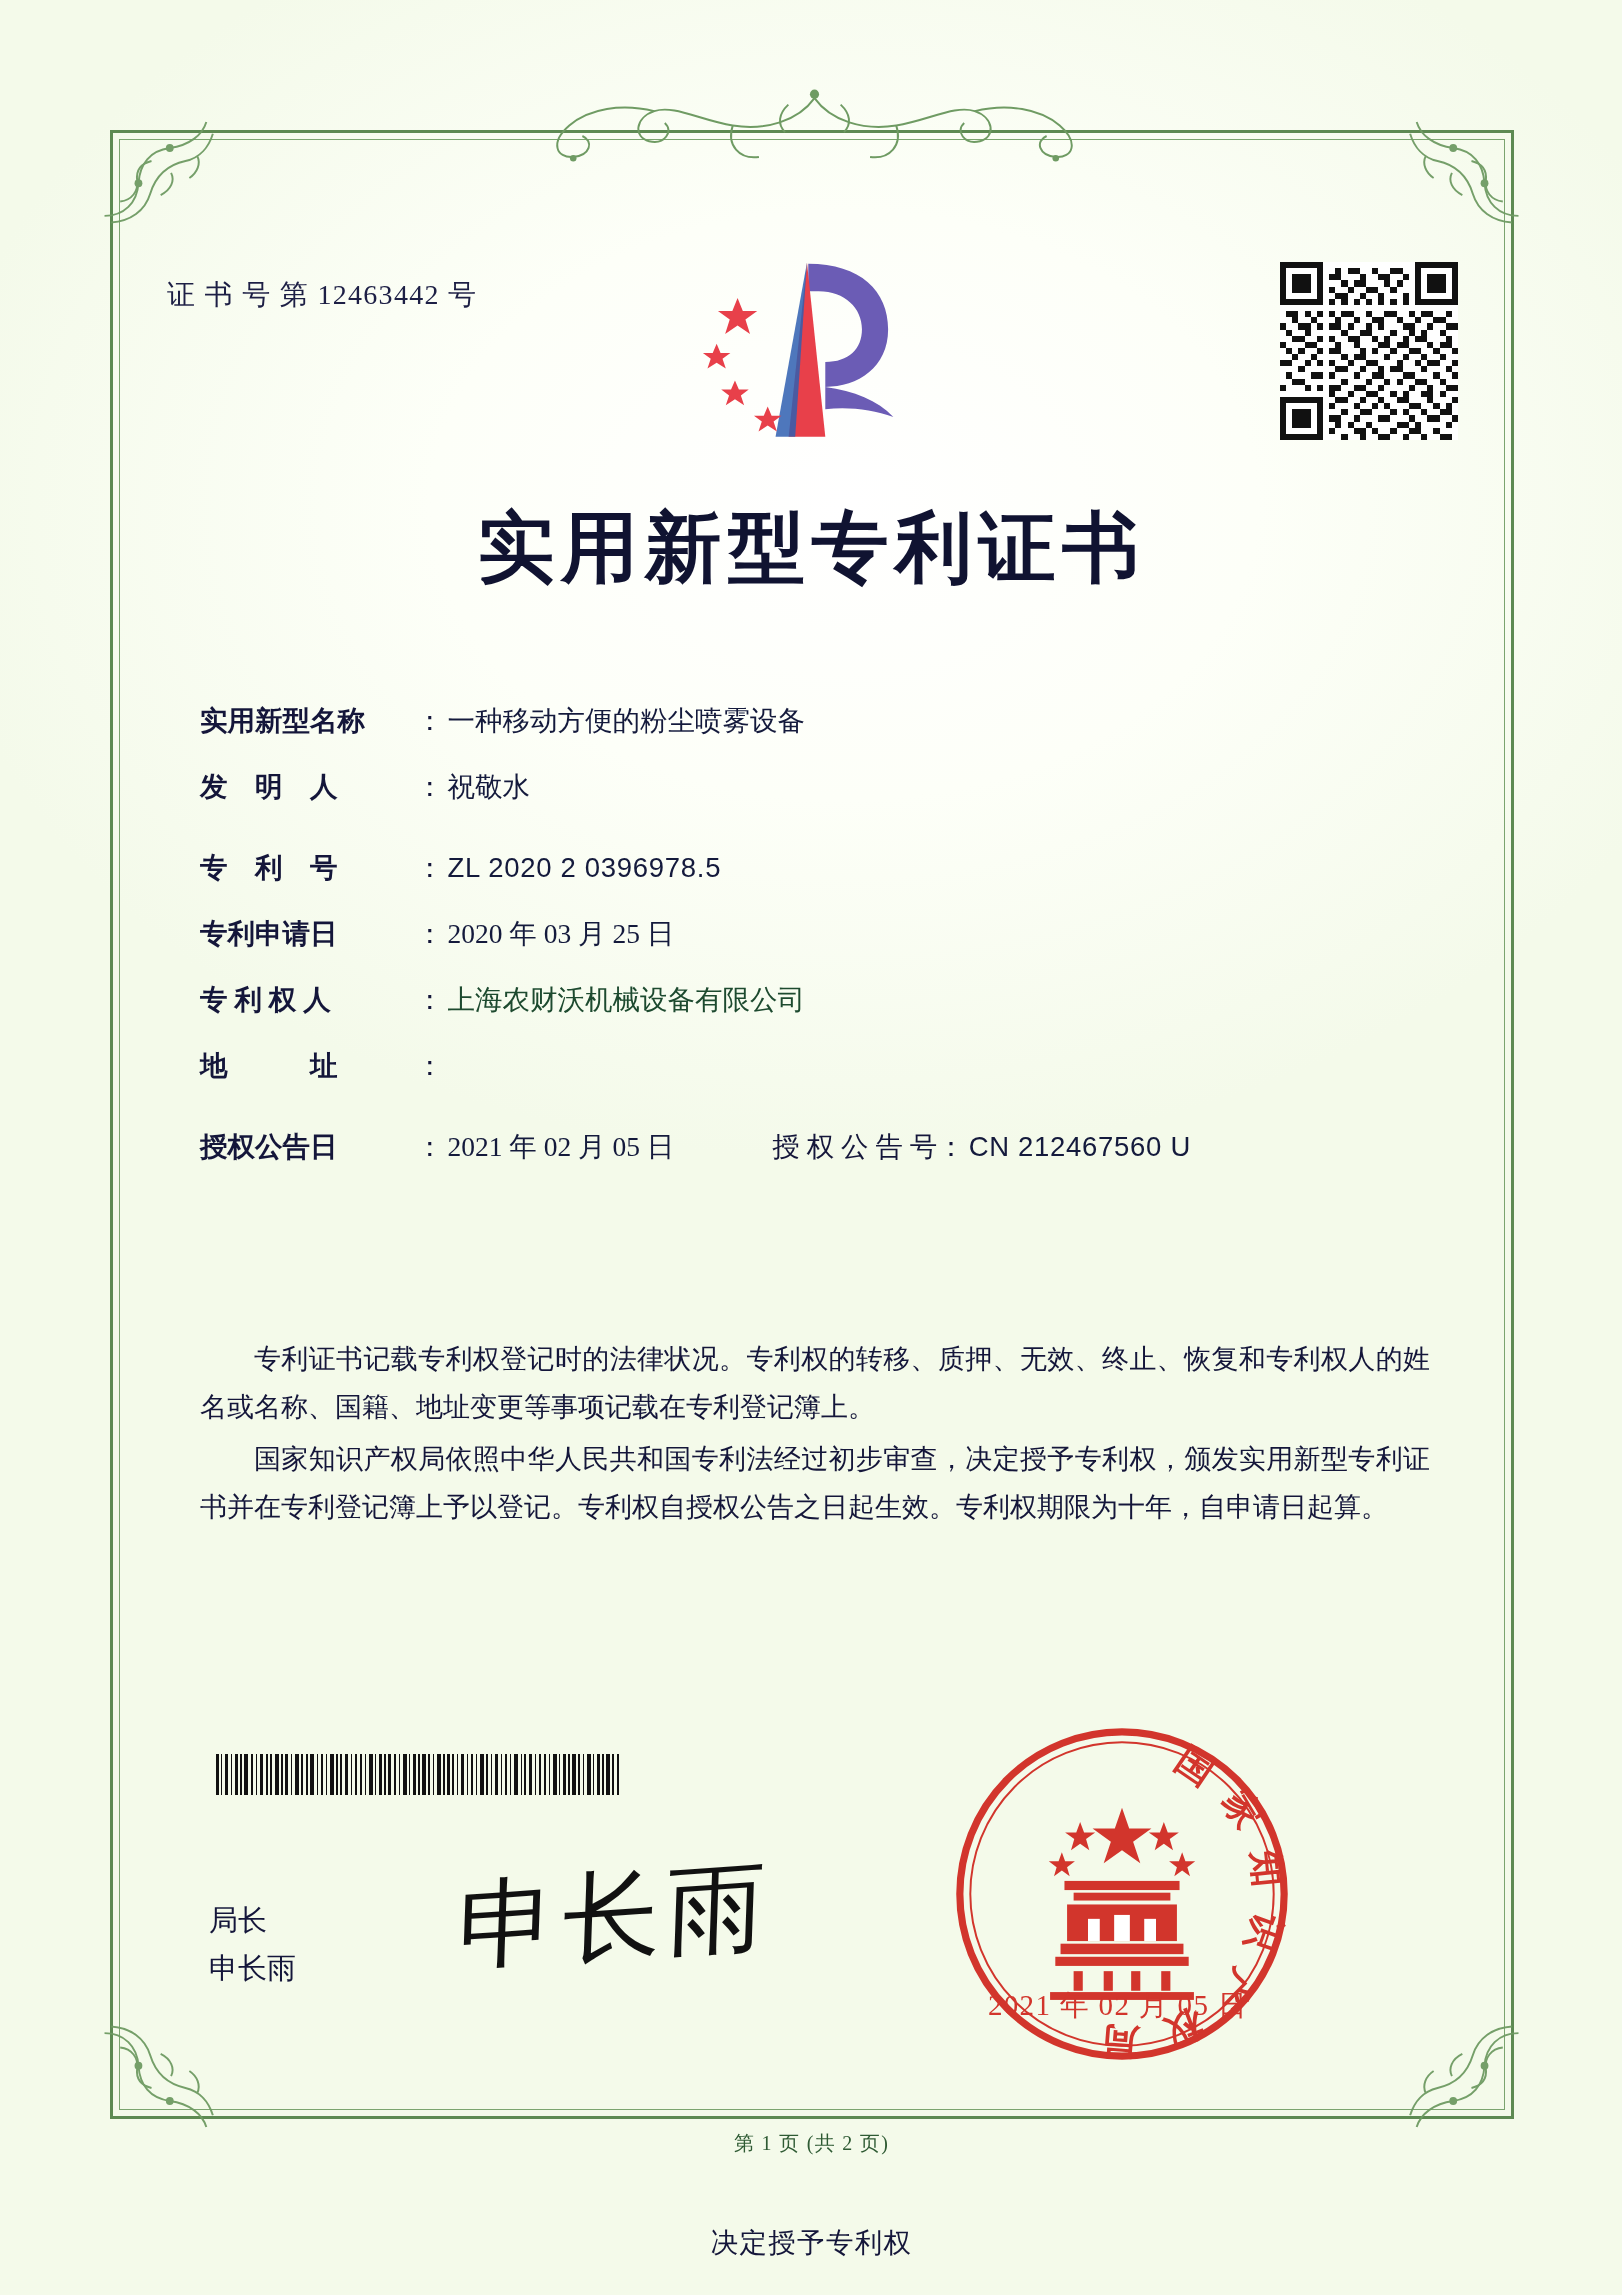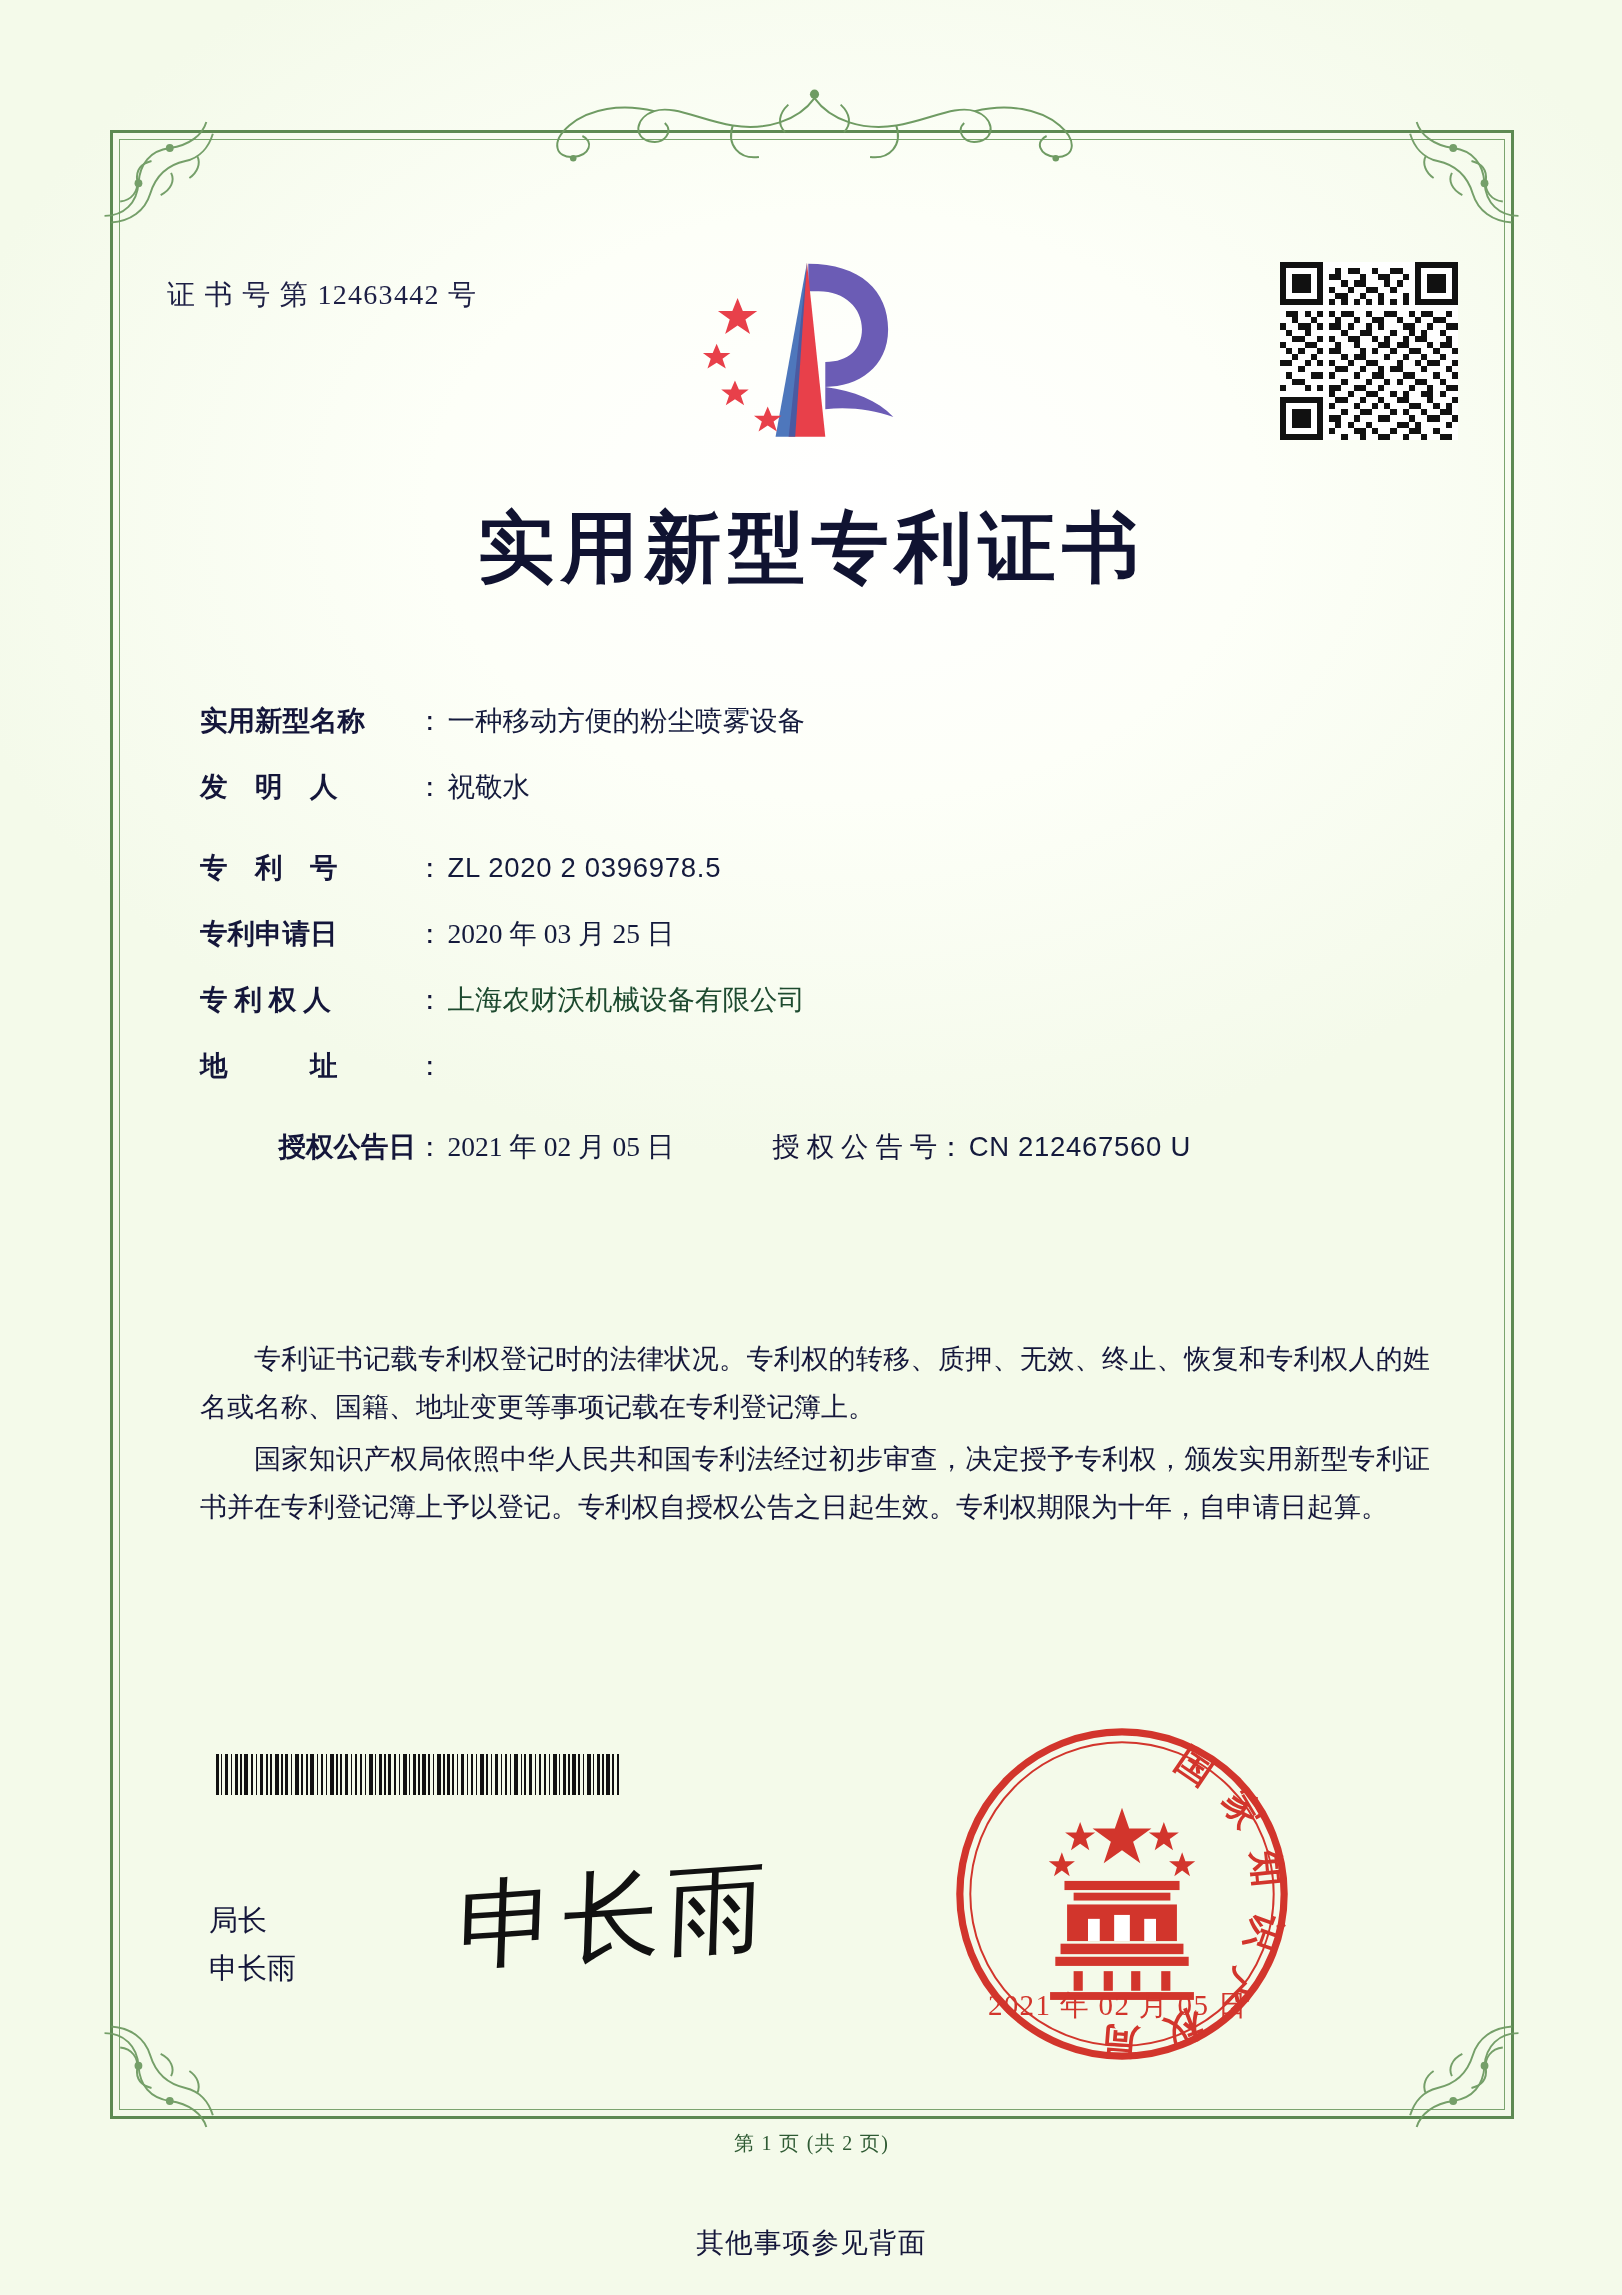--- a/index.html
+++ b/index.html
@@ -114,21 +114,21 @@
     letter-spacing: 0px;
     color: #14163a;
     font-weight: bold;
   }
   .colon { margin-right: 3.9px; }
   .value { color: #141a3c; }
   .value.greenish { color: #1d4a2f; }
   .value.red { color: #8e2f2a; }
   .value.mono { font-family: Liberation Sans, sans-serif; letter-spacing: 0.7px; margin-top: 17px; }
 
-  .row.dual { justify-content: flex-start; text-align: right; }
+  .row.dual { justify-content: flex-start; }
   .gap { display:inline-block; width: 98px; }
   .label2 {
     display:inline-block;
     letter-spacing: 0px;
   }
 
   
   .paras {
     position: absolute;
     left: 200px; top: 1335px;
@@ -716,15 +716,15 @@
         <path id="ringtop" d="M 260 54 A 206 206 0 1 1 259 54"></path>
       </defs>
       <text font-size="56" fill="#d2352c" font-family="DejaVu Serif, serif" font-weight="bold" letter-spacing="34">
         <textPath href="#ringtop" startOffset="6%">国家知识产权局</textPath>
       </text>
     </svg>
   </div>
   <div class="seal-date">2021 年 02 月 05 日</div>
 
   <div class="page-no">第 1 页 (共 2 页)</div>
-  <div class="footer-note">其他事项参见背面</div>
+  <div class="footer-note">决定授予专利权</div>
 </div>
 
 
 </body></html>

